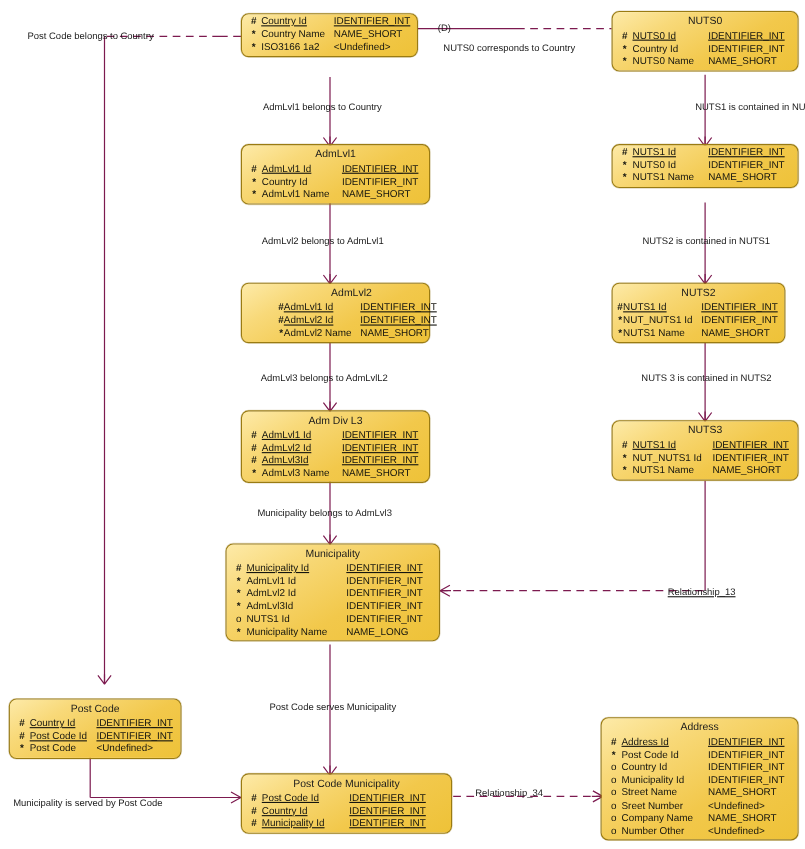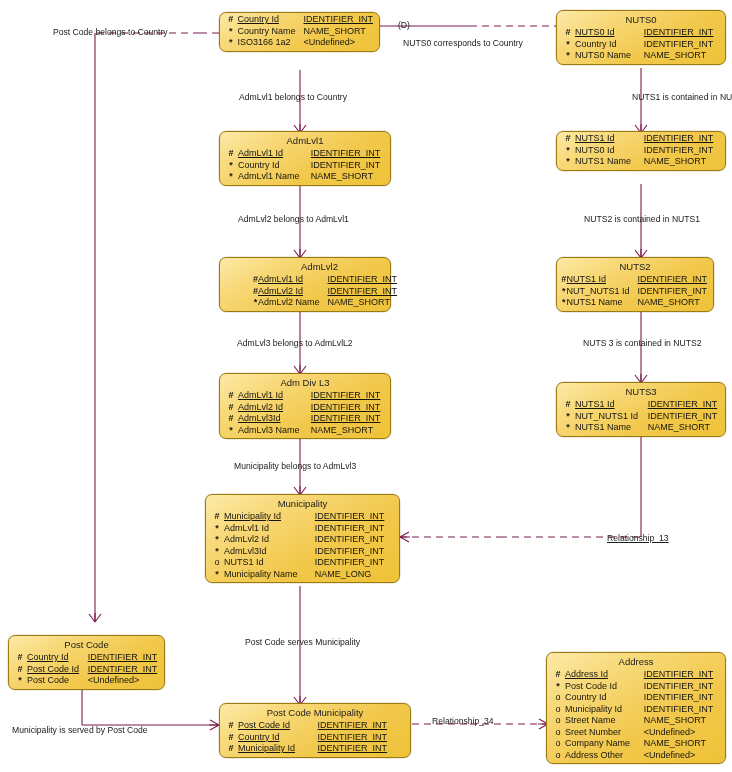--- a/index.html
+++ b/index.html
@@ -445,28 +445,28 @@
         <td class="aname">Sreet Number</td>
         <td class="atype">&lt;Undefined&gt;</td>
       </tr>
       <tr>
         <td class="mark opt">o</td>
         <td class="aname">Company Name</td>
         <td class="atype">NAME_SHORT</td>
       </tr>
       <tr>
         <td class="mark opt">o</td>
-        <td class="aname">Address Other</td>
+        <td class="aname">Number Other</td>
         <td class="atype">&lt;Undefined&gt;</td>
       </tr>
     </tbody>
       </table>
   </div>
 
-  <div class="rlabel" style="left:25px;top:27px;margin-left:28px;">Post Code belongs to Country</div>
+  <div class="rlabel" style="left:25px;top:27px;">Post Code belongs to Country</div>
 
   <div class="dlabel" style="left:398px;top:20px;">(D)</div>
 
   <div class="rlabel" style="left:403px;top:38px;">NUTS0 corresponds to Country</div>
 
   <div class="rlabel" style="left:239px;top:92px;">AdmLvl1 belongs to Country</div>
 
   <div class="rlabel" style="left:584px;top:92px;margin-left:48px;">NUTS1 is contained in NUTS0</div>
 
   <div class="rlabel" style="left:238px;top:214px;">AdmLvl2 belongs to AdmLvl1</div>

